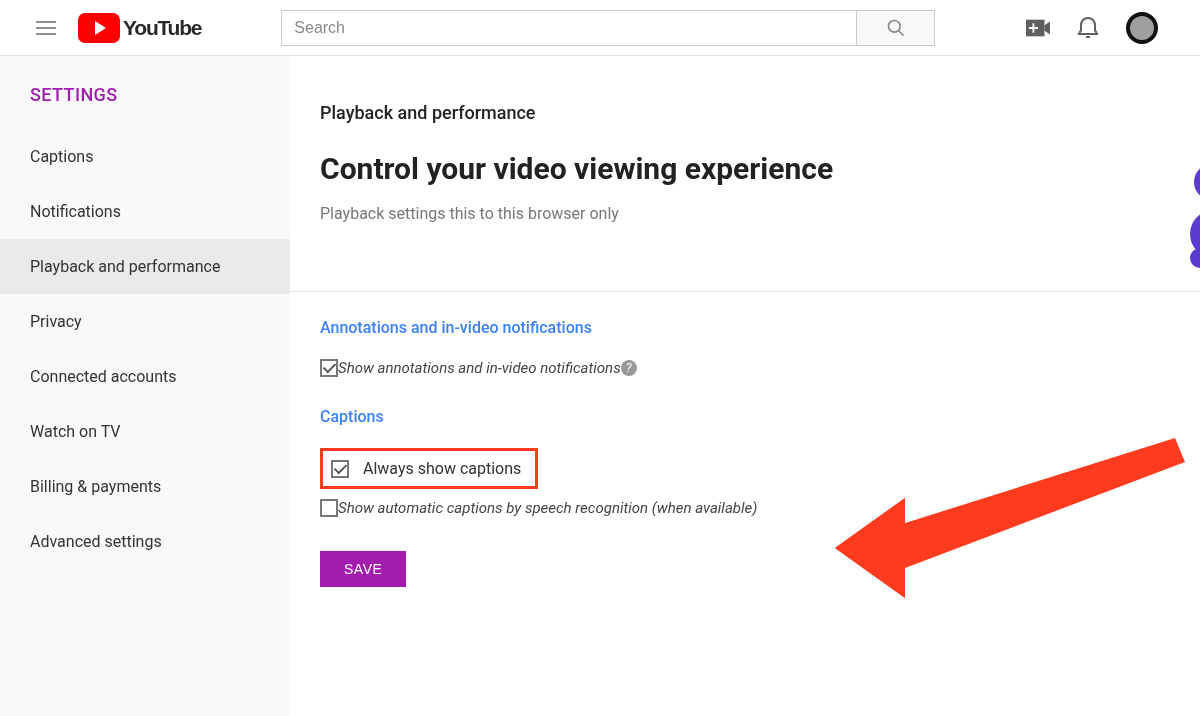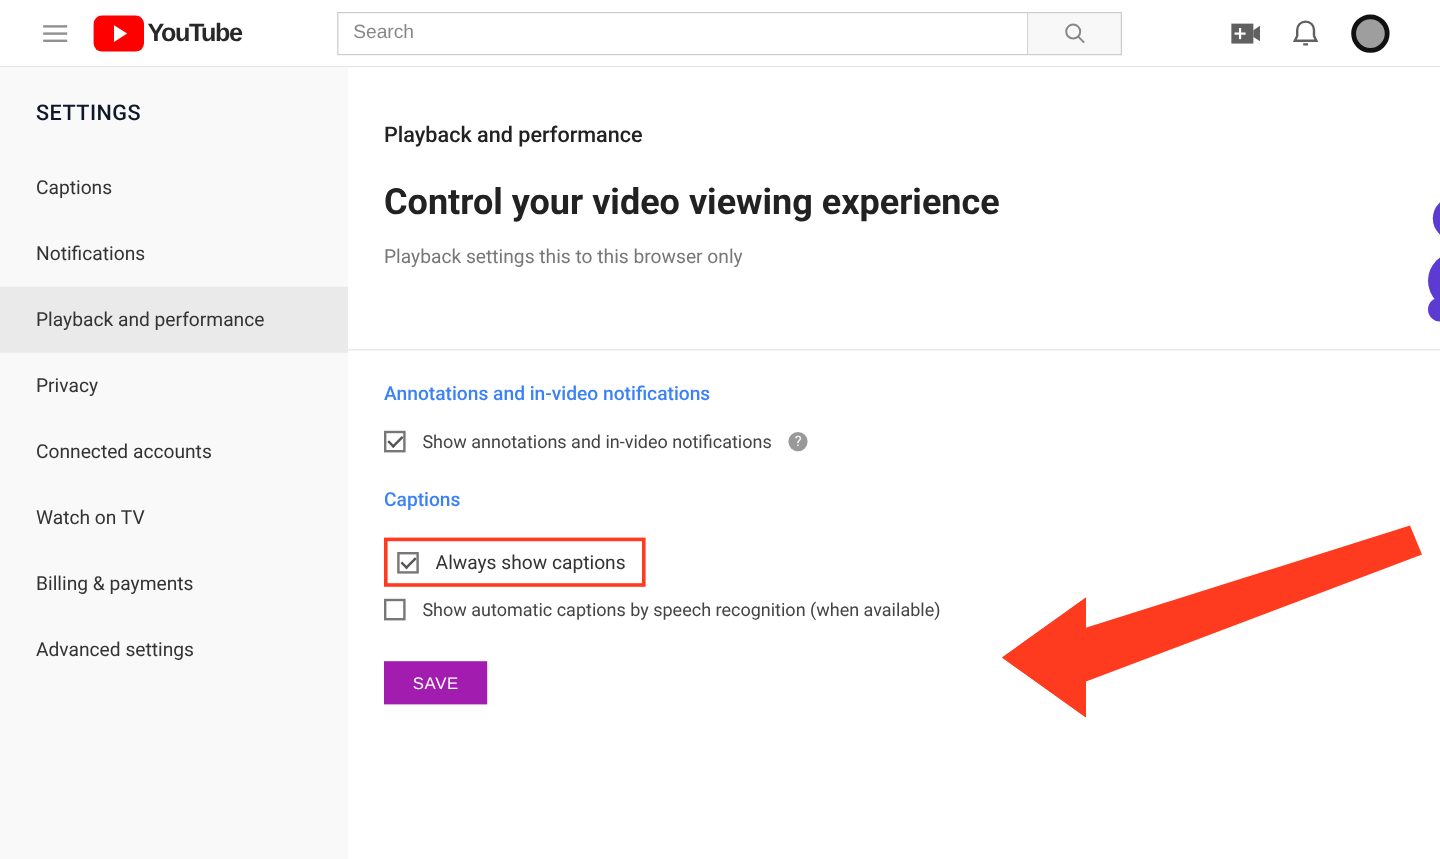--- a/index.html
+++ b/index.html
@@ -13,29 +13,29 @@
   .logo-text { font-weight: 700; font-size: 21px; letter-spacing: -1.2px; margin-left: 3px; color: #282828; font-family: Arial, sans-serif;}
   .search-wrap { display: flex; align-items: center; margin-left: 80px; }
   .search-input { width: 576px; height: 36px; border: 1px solid #ccc; padding: 0 12px; font-size: 16px; color: #701a75; outline: none; }
   .search-input::placeholder { color: #888; }
   .search-btn { width: 78px; height: 36px; border: 1px solid #ccc; border-left: none; background: #f8f8f8; display: flex; align-items: center; justify-content: center; cursor: pointer;}
   .header-right { display: flex; align-items: center; gap: 26px; margin-left: auto; margin-right: 26px;}
   .icon-btn { width: 24px; height: 24px; cursor: pointer; color: #606060; display:flex; align-items:center; justify-content:center;}
   .avatar { width: 32px; height: 32px; border-radius: 50%; border: 4px solid #111; background: #9e9e9e; cursor: pointer;}
   .body { display: flex; height: calc(100% - 56px); }
   .sidebar { width: 290px; background: #f9f9f9; padding: 28px 0; }
-  .sidebar-title { font-size: 18px; font-weight: 500; color: #0f172a; letter-spacing: 0.4px; padding: 0 30px 24px; }
+  .sidebar-title { font-size: 18px; font-weight: 500; color: #a21caf; letter-spacing: 0.4px; padding: 0 30px 24px; }
   .side-item { padding: 18px 30px; font-size: 16px; color: #333; cursor: pointer; }
   .side-item.active { background: #eaeaea; }
   .main { flex: 1; position: relative; padding: 46px 0 0 0; }
   .small-title { font-size: 18px; font-weight: 500; color: #222; margin-bottom: 28px; }
   .big-title { font-size: 30px; color: #222; font-weight: 700; margin-bottom: 18px; }
   .subtitle { font-size: 16px; color: #777; margin-bottom: 68px; }
   .section-label { font-size: 16px; font-weight: 500; color: #3b82f6; margin-bottom: 22px; }
-  .check-row { display: flex; align-items: center; gap: 14px; font-size: 15px; color: #444; margin-bottom: 14px; }
+  .check-row { display: flex; align-items: center; font-size: 15px; color: #444; margin-bottom: 14px; font-style: italic; }
   .checkbox { width: 18px; height: 18px; border: 2px solid #777; display: inline-flex; align-items: center; justify-content: center; cursor: pointer; flex-shrink:0;}
   .checkbox.checked::after { content: ""; display: block; width: 5px; height: 10px; border: solid #555; border-width: 0 2.5px 2.5px 0; transform: rotate(45deg) translate(-1px,-1px);}
   .help-icon { width: 16px; height: 16px; border-radius: 50%; background: #999; color: #fff; font-size: 12px; display:inline-flex; align-items:center; justify-content:center; cursor:pointer;}
   .highlight-box { border: 3px solid #ff3b1f; padding: 8px 14px 8px 8px; display: inline-flex; align-items:center; gap:14px; margin-bottom: 10px;}
   .save-btn { background: #a21caf; color: #fff; font-size: 14px; font-weight: 500; letter-spacing: 0.5px; padding: 10px 24px; border: none; cursor: pointer; margin-top: 20px; text-align: right;}
   .arrow-svg { position: absolute; left: 545px; top: 362px; pointer-events:none; }
   .upper { padding: 0 30px; }
   .lower { padding: 0 30px; border-top: 1px solid #e4e4e4; padding-top: 26px;}
   .captions-block { margin-top: 30px; }
   .decor { position:absolute; right:-18px; top:108px; }

